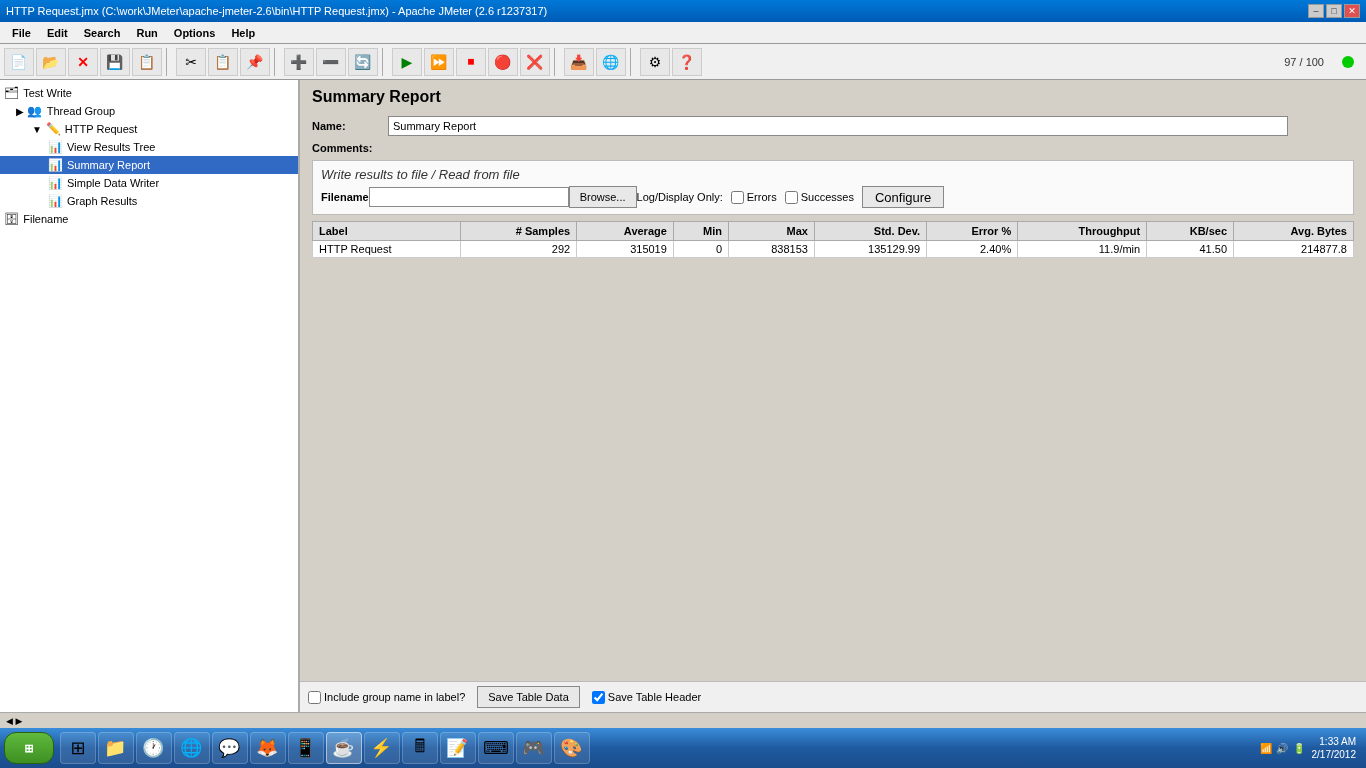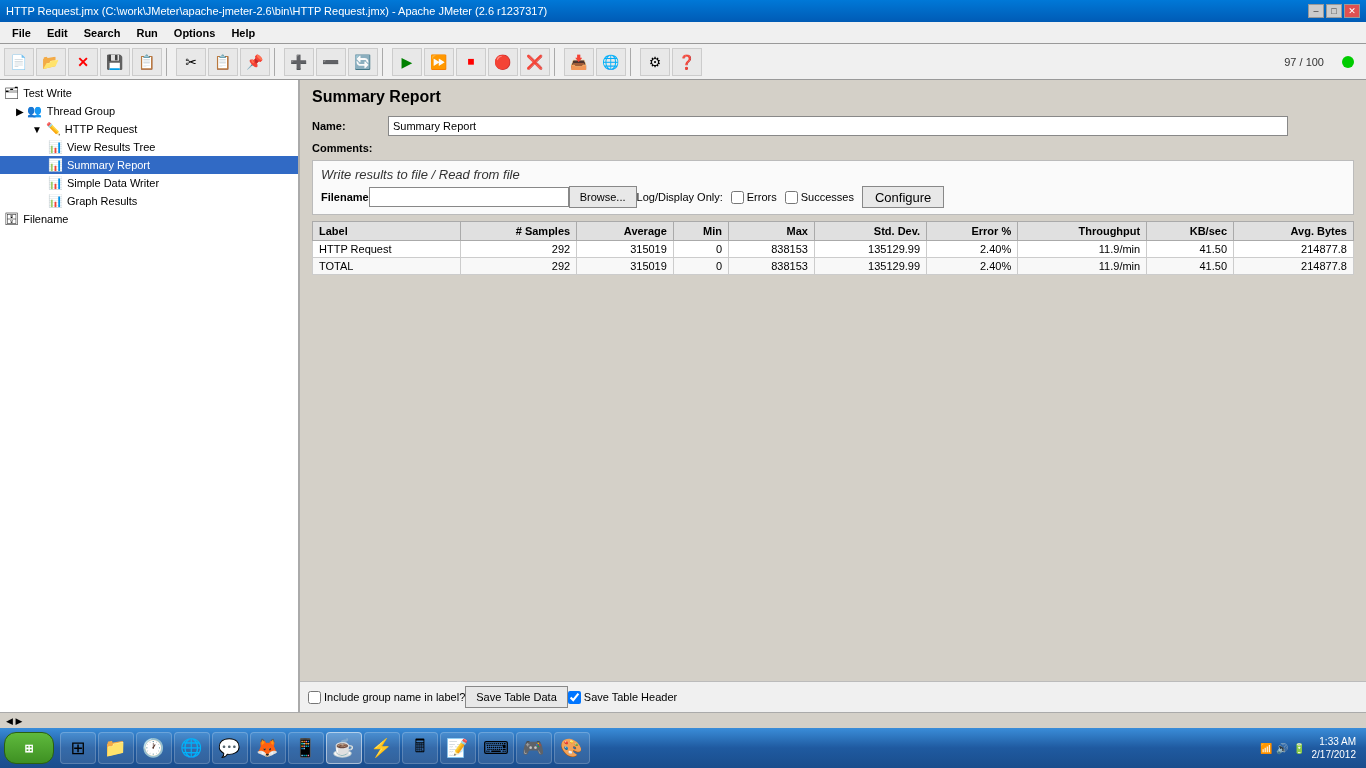--- a/index.html
+++ b/index.html
@@ -198,21 +198,21 @@
       background: white;
       white-space: nowrap;
     }
     .results-table td:first-child { text-align: left; }
     .results-table tr:nth-child(even) td { background: #f8f8f8; }
 
     
     #right-bottom {
       display: flex;
       align-items: center;
-      gap: 0;
+      gap: 12px;
       padding: 4px 8px;
       background: #f0f0f0;
       border-top: 1px solid #bbb;
       font-size: 11px;
     }
     .bottom-btn {
       padding: 2px 10px;
       border: 1px solid #888;
       background: #e8e8e8;
       cursor: pointer;
@@ -437,32 +437,20 @@
               <td>292</td>
               <td>315019</td>
               <td>0</td>
               <td>838153</td>
               <td>135129.99</td>
               <td>2.40%</td>
               <td>11.9/min</td>
               <td>41.50</td>
               <td>214877.8</td>
             </tr>
-            <tr>
-              <td>TOTAL</td>
-              <td>292</td>
-              <td>315019</td>
-              <td>0</td>
-              <td>838153</td>
-              <td>135129.99</td>
-              <td>2.40%</td>
-              <td>11.9/min</td>
-              <td>41.50</td>
-              <td>214877.8</td>
-            </tr>
           </tbody>
       </table>
 
     </div>
 
     <div id="right-bottom">
       <label class="checkbox-label">
         <input type="checkbox" style="">
         <span>Include group name in label?</span>
       </label>

